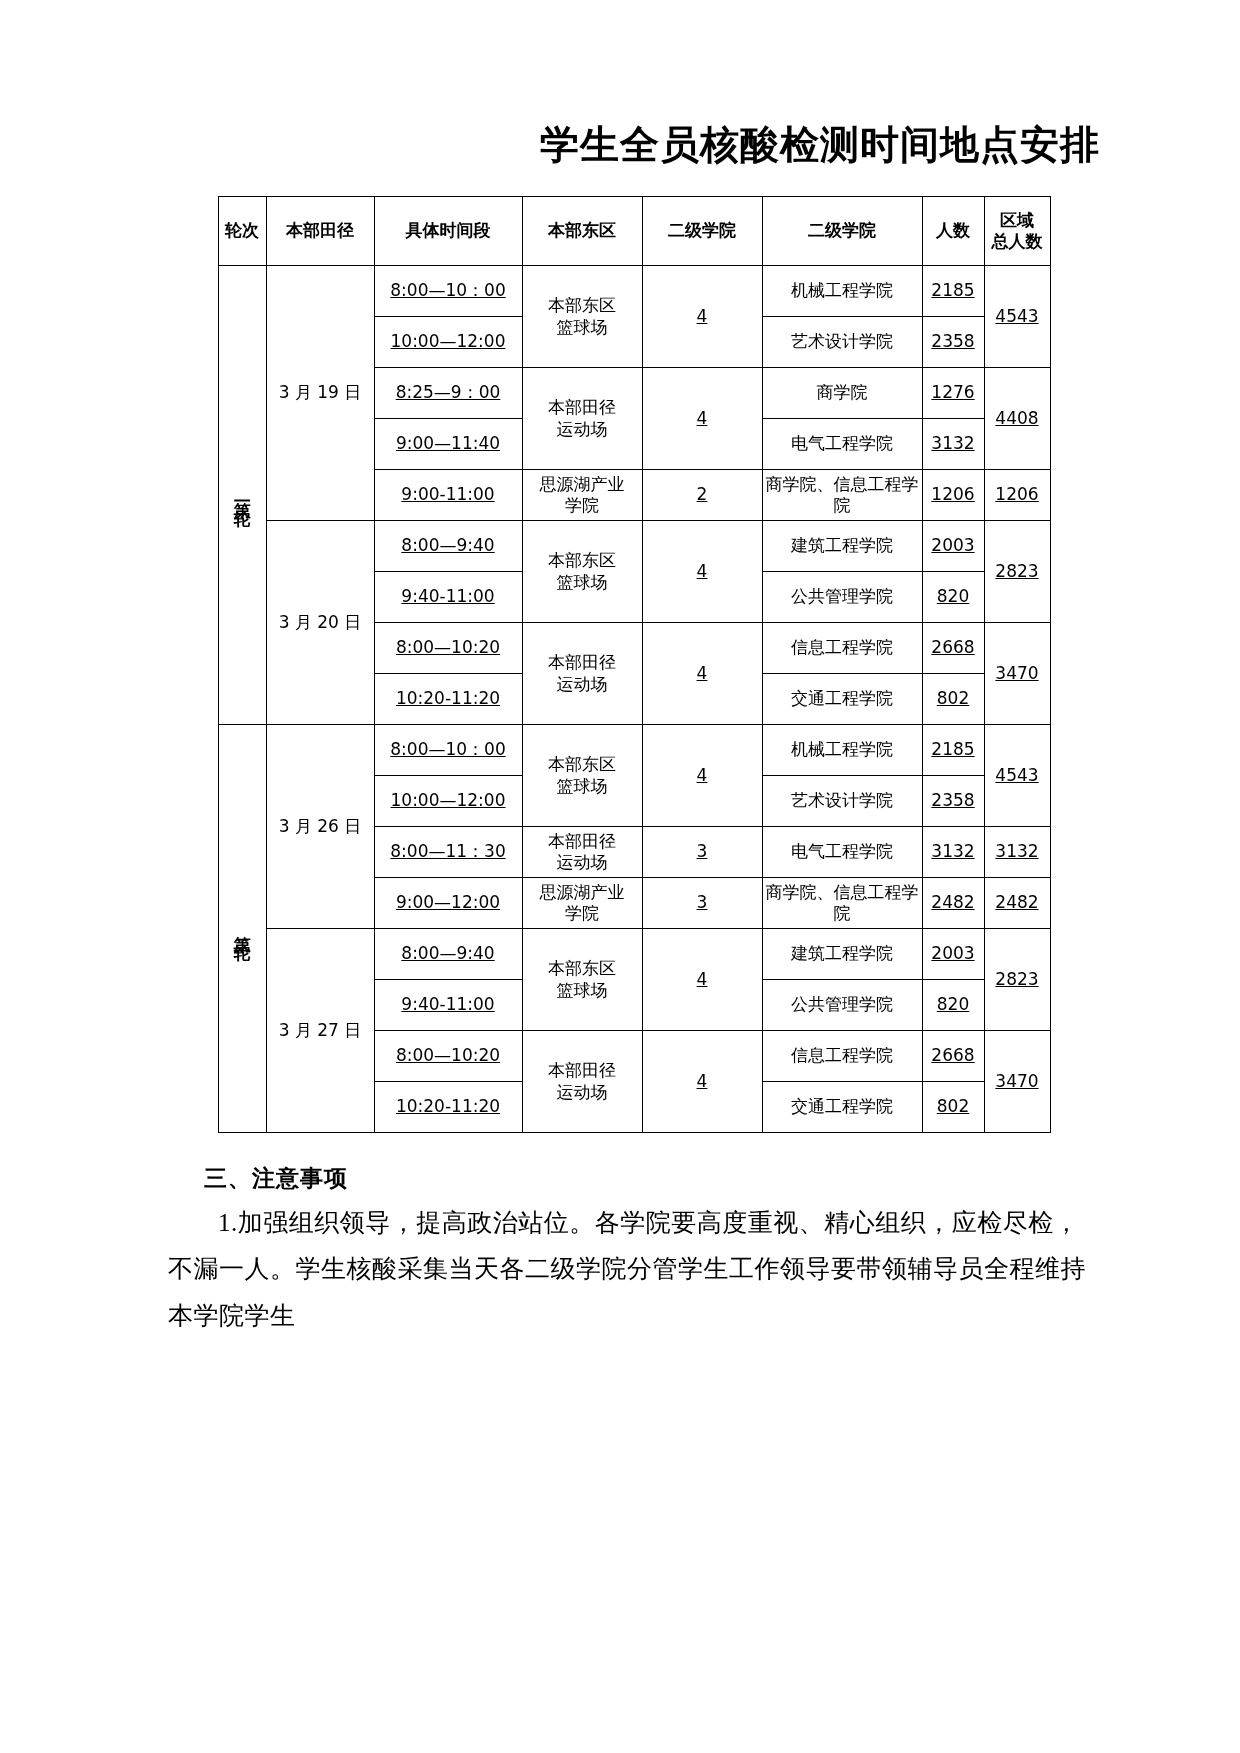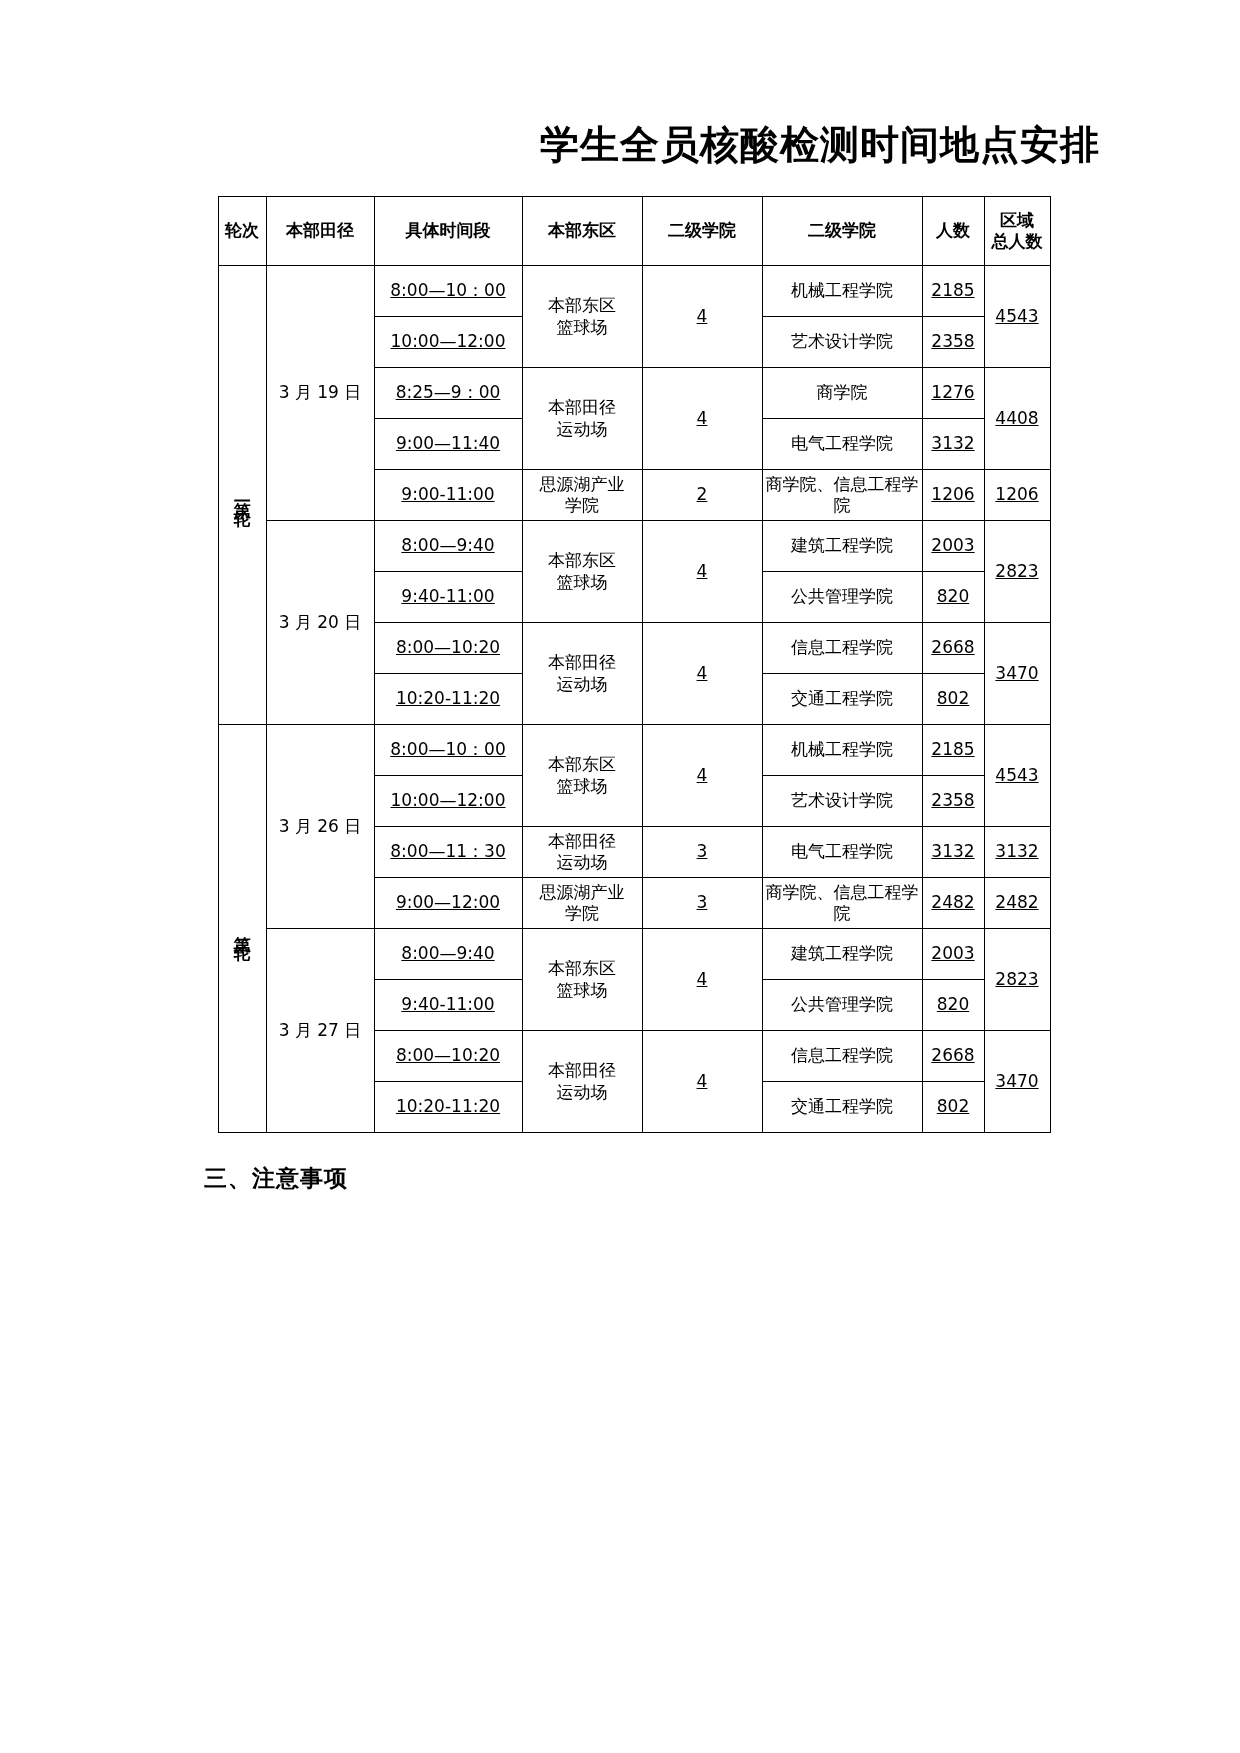--- a/index.html
+++ b/index.html
@@ -278,14 +278,15 @@
       </tr>
       <tr>
         <td class="mono-num">10:20-11:20</td>
         <td>交通工程学院</td>
         <td class="mono-num">802</td>
       </tr>
     </tbody>
   </table>
 
   <h2 class="section-title">三、注意事项</h2>
+  <p class="body-text">1.加强组织领导，提高政治站位。各学院要高度重视、精心组织，应检尽检，不漏一人。学生核酸采集当天各二级学院分管学生工作领导要带领辅导员全程维持本学院学生</p>
 
 </div>
 
 </body></html>

